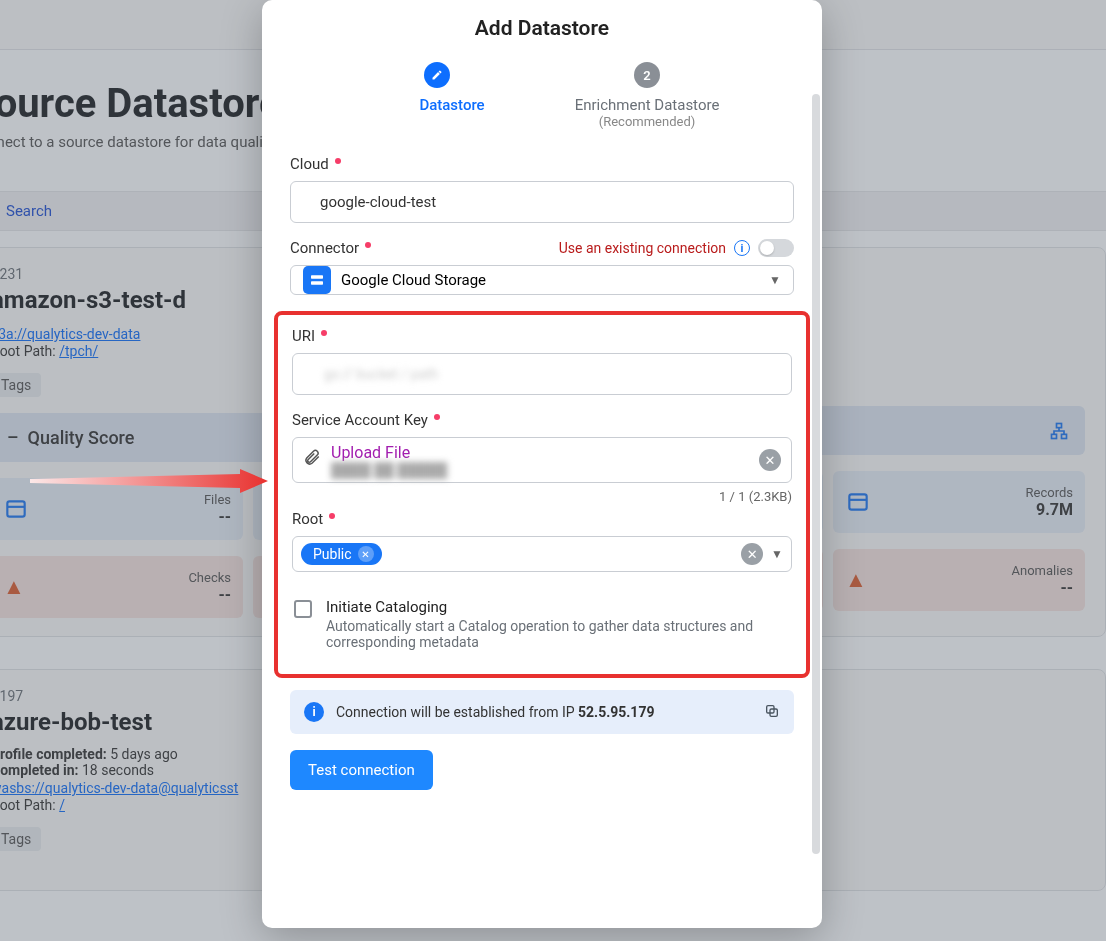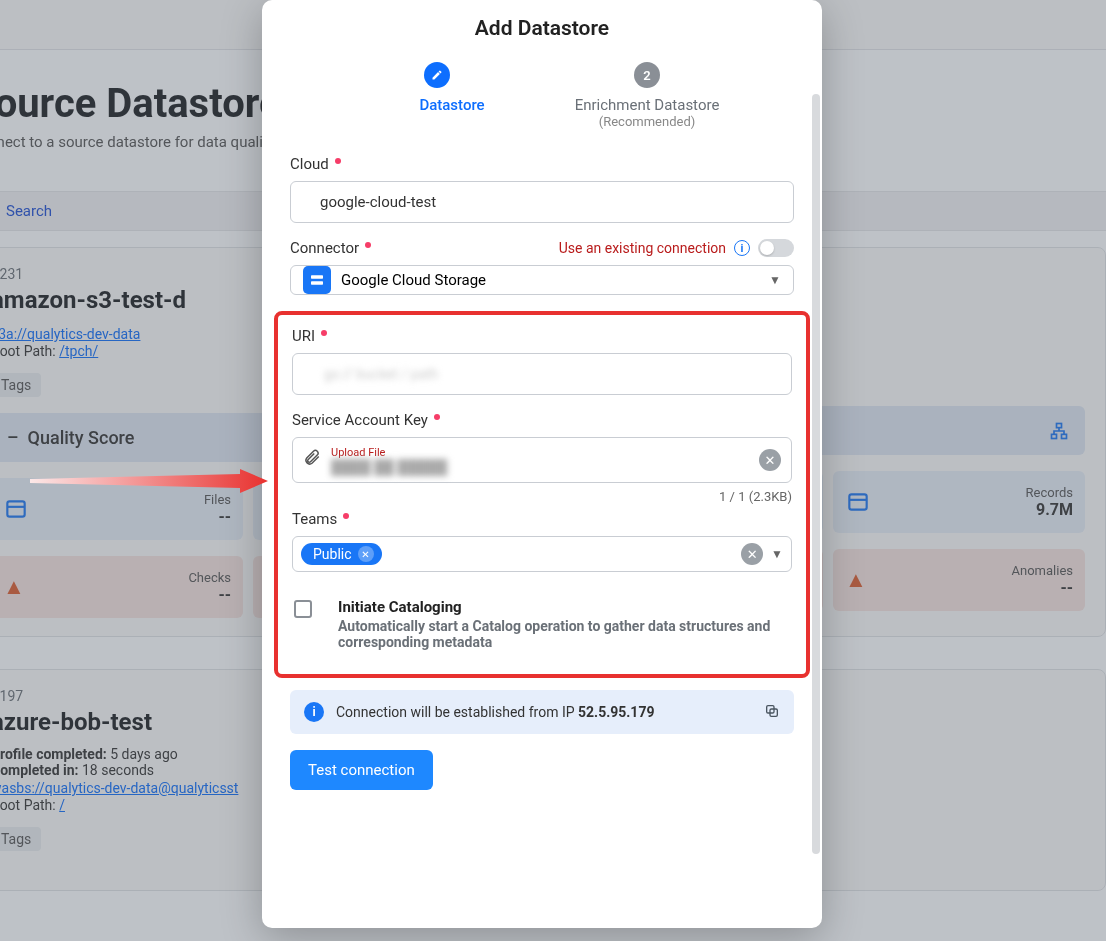--- a/index.html
+++ b/index.html
@@ -60,33 +60,33 @@
   .caret { color:#666; font-size:12px;}
   .toggle { width:36px; height:18px; background:#d5d8dc; border-radius:9px; position:relative; cursor:pointer;}
   .toggle::after { content:""; position:absolute; width:14px; height:14px; background:#fff; border-radius:50%; top:2px; left:2px; box-shadow:0 1px 2px rgba(0,0,0,0.2);}
   .info-i { width:16px; height:16px; border:1.5px solid #1976f6; border-radius:50%; color:#1976f6; font-size:11px; display:inline-flex; align-items:center; justify-content:center; font-weight:700;}
 
   .highlight-box { border: 4px solid #e8312f; border-radius: 8px; padding: 12px 14px 20px; margin: 0 -16px 12px;}
   
   .upload-box { border:1px solid #c9cdd3; border-radius:6px; margin-top:8px; display:flex; align-items:center; padding:6px 10px; gap:10px; height:46px;}
   .clip-icon { color:#666; font-size:18px;}
   .upload-meta { flex:1; display:flex; flex-direction:column;}
-  .upload-lbl { font-size:11px; color:#b91c1c; }
+  .upload-lbl { font-size:16px; color:#a21caf; }
   .upload-name { font-size:14px; color:#aaa; filter:blur(3px);}
   .clear-btn { width:22px; height:22px; background:#9aa0a6; border-radius:50%; color:#fff; display:flex; align-items:center; justify-content:center; font-size:13px; cursor:pointer;}
   .file-count { text-align:right; font-size:13px; color:#666; margin-top:6px;}
 
   .blur-text { color:#ccc; filter:blur(3px); font-size:14px; display:inline-block; padding:2px;}
 
   .team-sel { border:1px solid #c9cdd3; border-radius:6px; margin-top:8px; display:flex; align-items:center; padding:6px 8px; gap:8px;}
   .chip-public { background:#1976f6; color:#fff; padding:3px 8px 3px 12px; border-radius:12px; font-size:14px; display:inline-flex; align-items:center; gap:6px;}
   .chip-x { background:rgba(255,255,255,0.3); width:16px; height:16px; border-radius:50%; display:inline-flex; align-items:center; justify-content:center; font-size:10px; cursor:pointer;}
   .team-right { margin-left:auto; display:flex; align-items:center; gap:8px;}
 
-  .check-row { display:flex; gap:26px; padding:10px 2px 4px; align-items:flex-start;font-weight:bold;}
+  .check-row { display:flex; gap:14px; padding:10px 2px 4px; align-items:flex-start;}
   .chk { width:18px; height:18px; border:2px solid #8a8f96; border-radius:3px; margin-top:2px; flex-shrink:0; cursor:pointer;}
   .check-title { font-size:15px; color:#222; }
   .check-desc { font-size:14px; color:#6a7077; margin-top:2px;}
 
   .info-banner { background:#e6eefb; border-radius:6px; padding:12px 14px; display:flex; align-items:center; gap:12px; font-size:14px; color:#333; margin-top:6px;}
   .info-banner .info-solid { width:20px; height:20px; background:#1976f6; border-radius:50%; color:#fff; display:flex; align-items:center; justify-content:center; font-size:12px; font-weight:700; flex-shrink:0;}
   .info-banner .ip { font-weight:700; }
   .copy-btn { margin-left:auto; color:#4a5560; cursor:pointer;}
 
   .test-btn { background:#1e88ff; color:#fff; border:none; padding:11px 18px; border-radius:6px; font-size:15px; cursor:pointer; margin-top:16px;}
@@ -322,21 +322,21 @@
             <span class="upload-name">████ ██ █████</span>
           </div>
           <div class="clear-btn">✕</div>
         </div>
         <div class="file-count">1 / 1 (2.3KB)</div>
       </div>
 
 
       <div class="fld">
         <label>
-            <span>Teams</span>
+            <span>Root</span>
             <span class="req-dot"></span>
           </label>
         <div class="team-sel">
           <span class="chip-public">
             <span>Public</span>
             <span class="chip-x">✕</span>
           </span>
           <div class="team-right">
             <div class="clear-btn" style="background:#9aa0a6;">✕</div>
             <span class="caret">▼</span>

